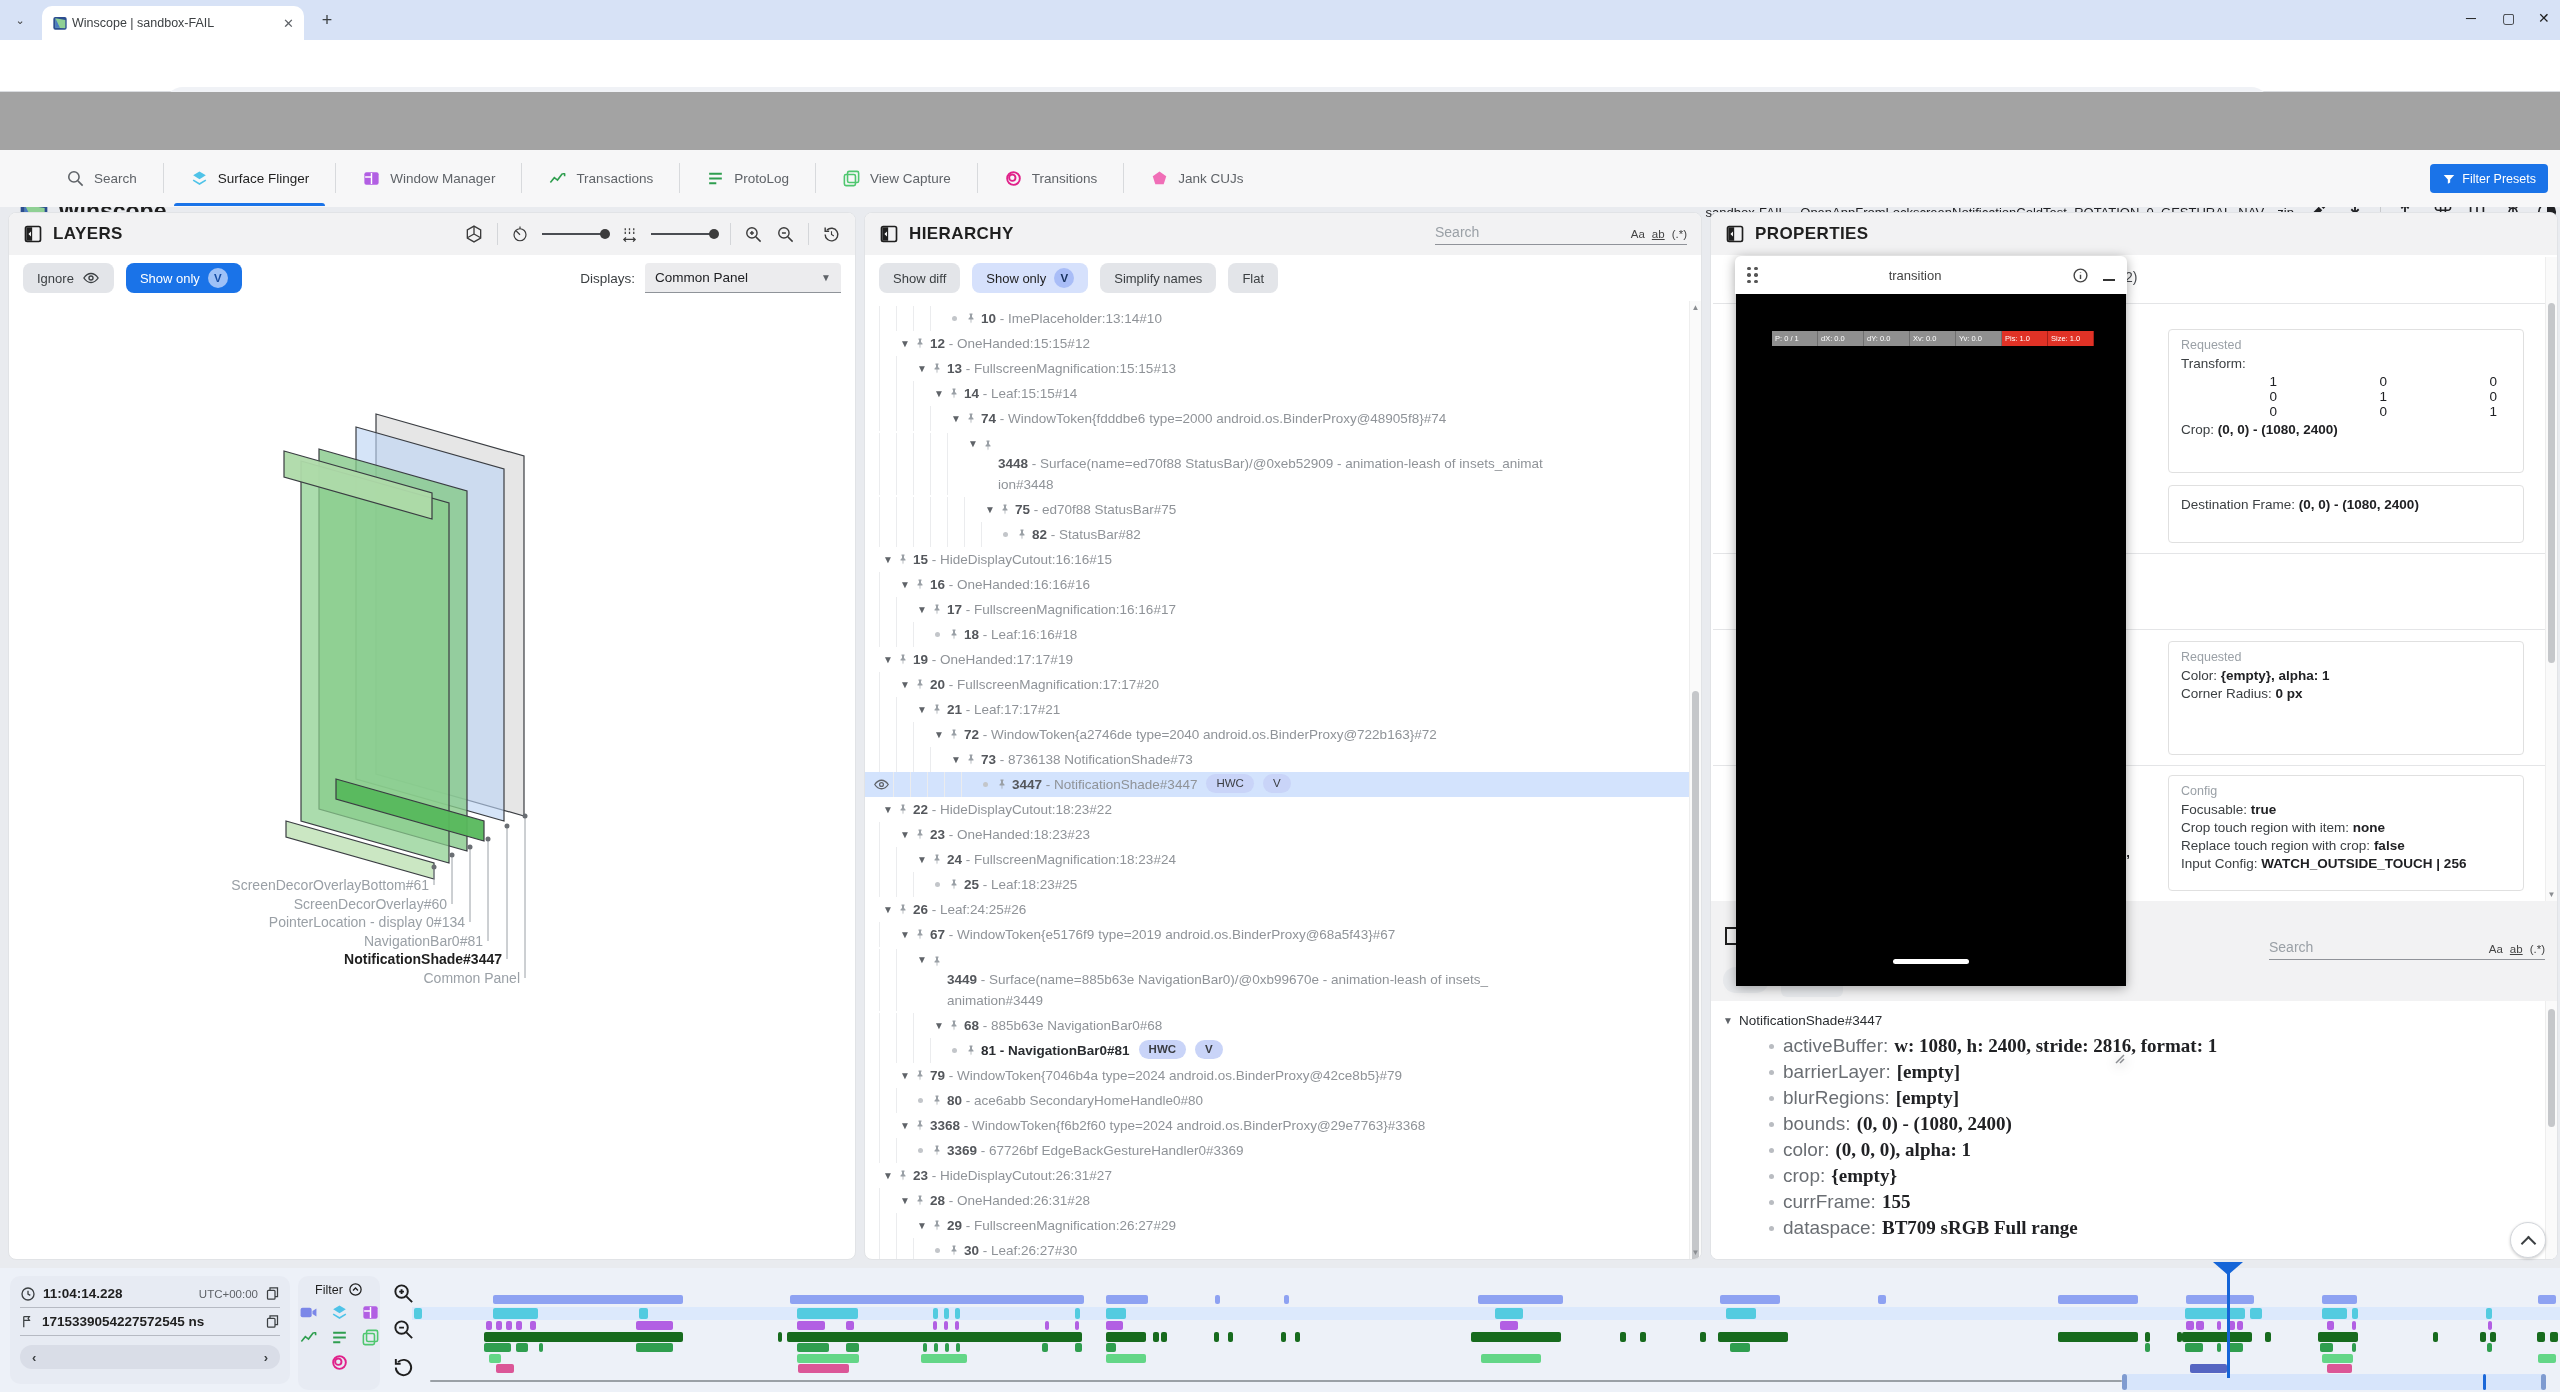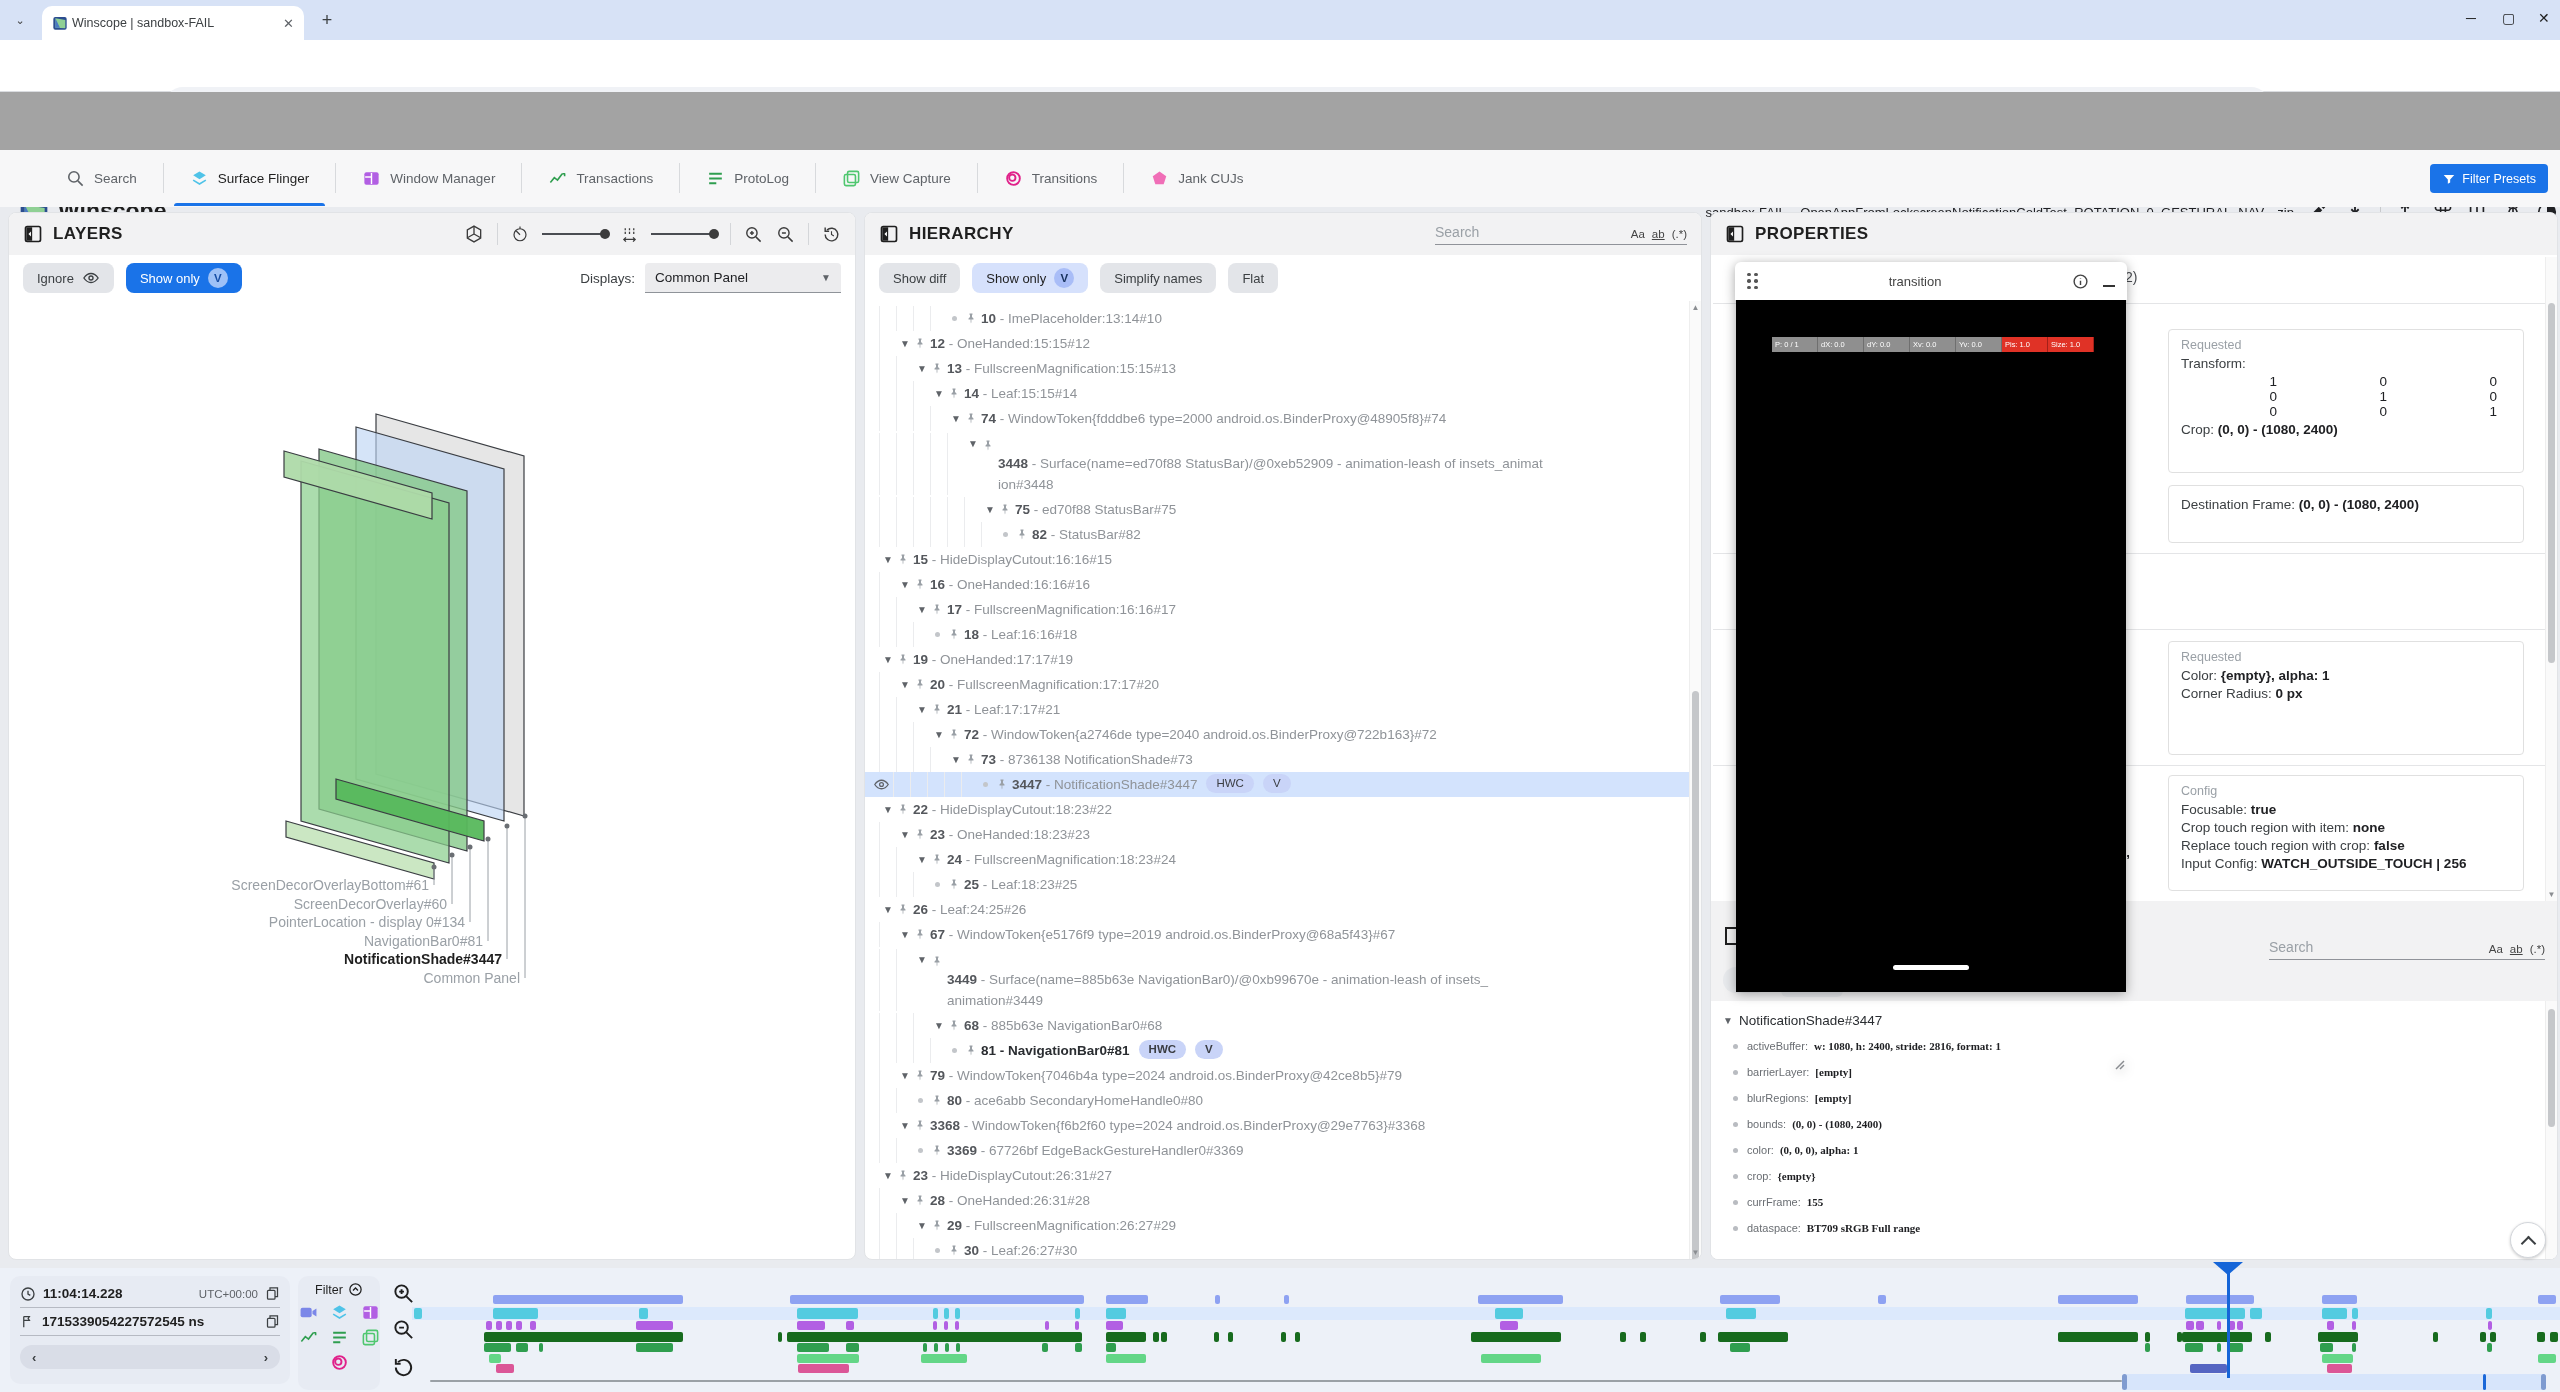--- a/index.html
+++ b/index.html
@@ -64,26 +64,26 @@
   .vsb .thumb{position:absolute;left:2px;width:7px;background:#c5c7ca;border-radius:4px;}
   .vsb .ar{position:absolute;left:0;width:11px;font-size:8px;color:#8a8d91;text-align:center;}
   
   .pbox{position:absolute;border:1px solid #e0e0e0;border-radius:4px;background:#fff;padding:8px 12px;box-sizing:border-box;font-size:13.5px;}
   .pbox .lab{color:#9aa0a6;font-size:12.5px;margin-bottom:4px;}
   .pbox .pvrow{margin:3px 0;color:#3c4043;}
   .pbox .pvrow b{color:#202124;}
   .mxrow{display:flex;}
   .mxrow span{flex:1;text-align:right;padding-right:14px;color:#202124;}
   .divline{position:absolute;left:2px;right:2px;height:1px;background:#e4e5e7;}
-  #curr-props .crow{display:flex;align-items:flex-end;line-height:26px;font-size:11px;padding-left:36px;position:relative;white-space:nowrap;}
+  #curr-props .crow{display:flex;align-items:flex-end;line-height:26px;font-size:19px;padding-left:36px;position:relative;white-space:nowrap;margin-left:36px;}
   #curr-props .crow:before{content:"";position:absolute;left:22px;top:11px;width:5px;height:5px;border-radius:50%;background:#b9bcc1;}
   #curr-props .crow .nm{color:#6a6e73;margin-right:6px;}
   #curr-props .crow .vl{font-weight:bold;color:#202124;font-family:Liberation Serif, serif;}
   
-  #overlay{position:absolute;left:1735px;top:262px;width:392px;height:810px;z-index:40;filter:drop-shadow(0 2px 6px rgba(0,0,0,.35));}
+  #overlay{position:absolute;left:1735px;top:256px;width:392px;height:810px;z-index:40;filter:drop-shadow(0 2px 6px rgba(0,0,0,.35));}
   #ovl-titlebar{height:38px;background:#fff;border-radius:6px 6px 0 0;display:flex;align-items:center;padding:0 12px;box-sizing:border-box;}
   #ovl-title{flex:1;text-align:center;font-size:13px;color:#444;}
   #ovl-body{position:absolute;left:1px;top:38px;width:390px;height:692px;background:#000;}
   #seg-bar{position:absolute;left:36px;top:37px;width:322px;height:15px;display:flex;}
   .seg{flex:1;font-size:7.5px;line-height:15px;color:#fff;padding-left:3px;box-sizing:border-box;background:#8f8f8f;border-right:1px solid #6f6f6f;overflow:hidden;white-space:nowrap;}
   .seg.red{background:#e03226;border-right-color:#a32019;}
   #homebar{position:absolute;left:50%;margin-left:-38px;bottom:22px;width:76px;height:5px;border-radius:3px;background:#fff;}
   .dgrid{display:grid;grid-template-columns:4px 4px;grid-gap:3px;}
   .dgrid i{width:3.5px;height:3.5px;border-radius:50%;background:#555;}
   

